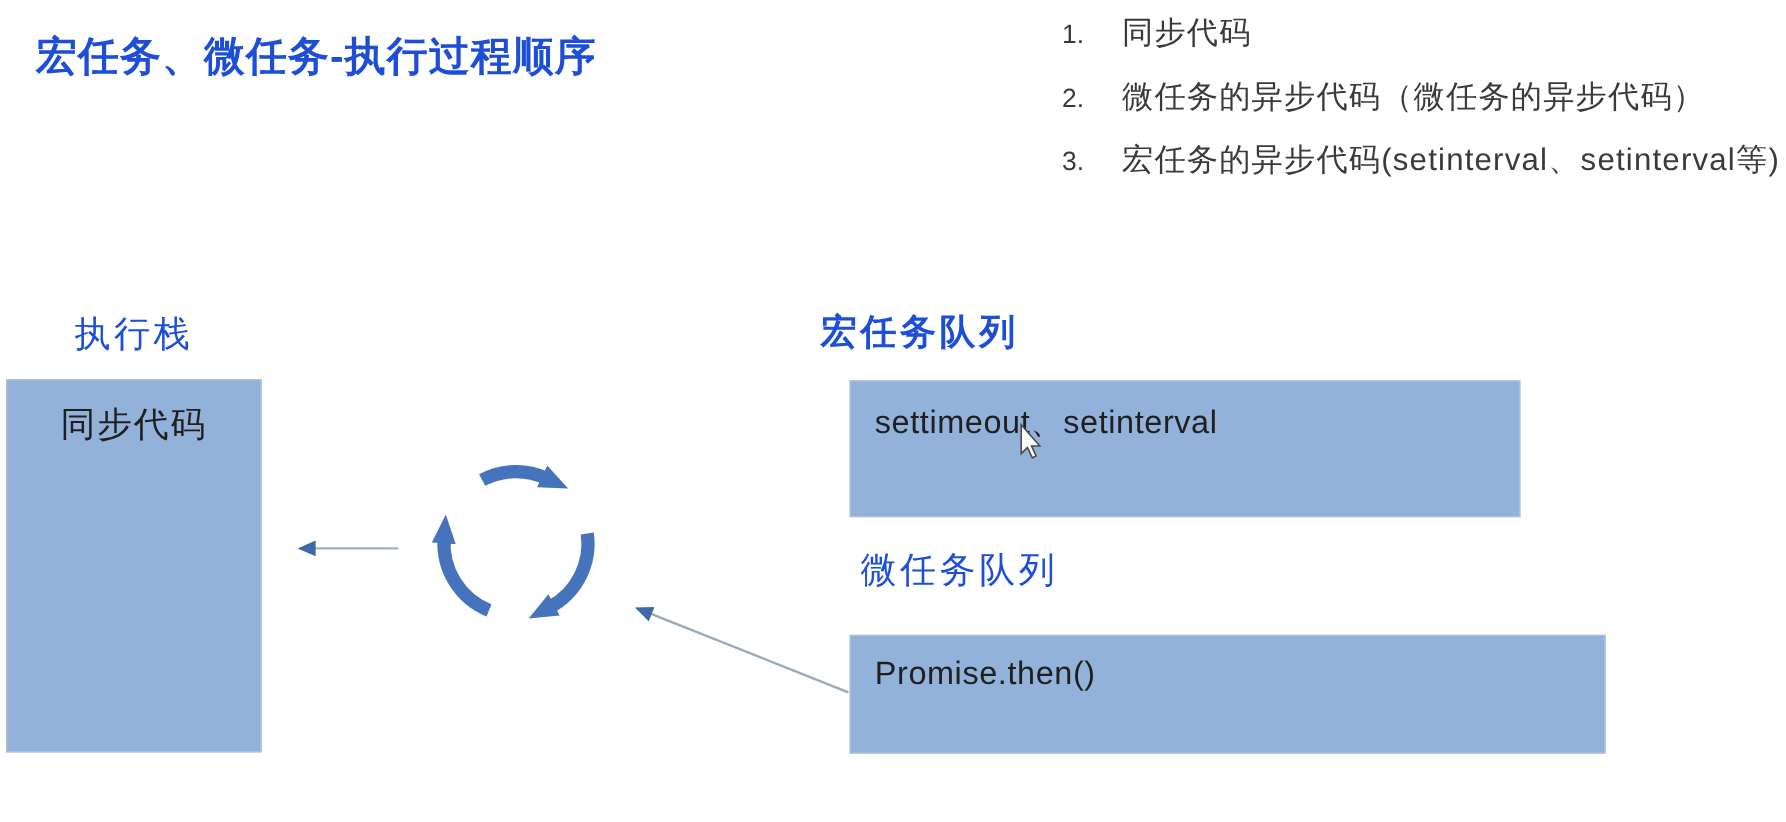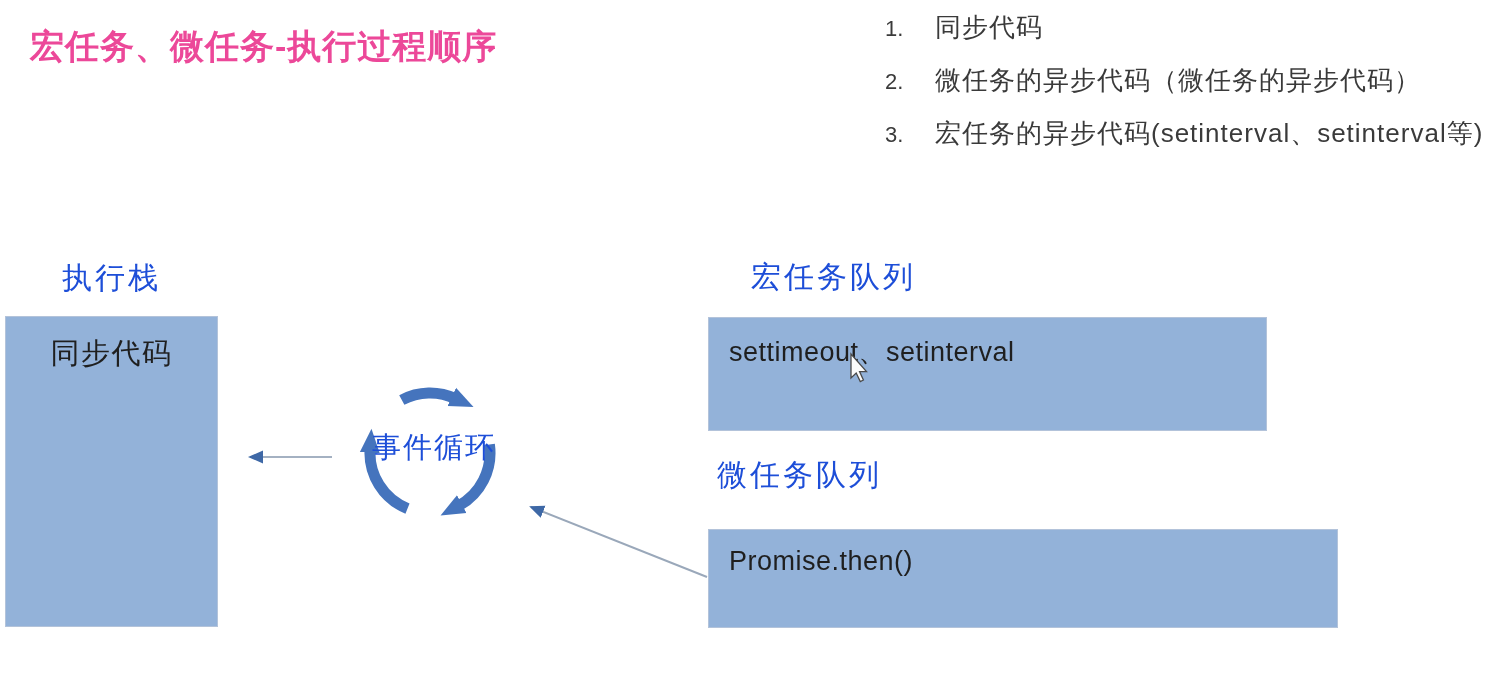--- a/index.html
+++ b/index.html
@@ -15,21 +15,21 @@
     background: #ffffff;
     overflow: hidden;
   }
   .title {
     position: absolute;
     left: 30px;
     top: 24px;
     font-size: 34px;
     font-weight: bold;
     letter-spacing: 1px;
-    color: #ec4899;
+    color: #1d4ed8;
     white-space: nowrap;
   }
   .order-list {
     position: absolute;
     left: 885px;
     top: 10px;
     margin: 0;
     padding: 0;
     list-style: none;
     display: flex;
@@ -53,21 +53,21 @@
     color: #3a3a3a;
   }
   .label {
     position: absolute;
     font-size: 30px;
     letter-spacing: 3px;
     color: #1d4ed8;
     white-space: nowrap;
   }
   .label-stack   { left: 62px;  top: 258px; }
-  .label-macro   { left: 751px; top: 257px; }
+  .label-macro   { left: 684px; top: 257px; font-weight: bold; }
   .label-micro   { left: 717px; top: 455px; }
   .label-eventloop {
     left: 372px;
     top: 428px;
     font-size: 29px;
     letter-spacing: 2px;
     z-index: 3;
   }
   .box {
     position: absolute;
@@ -137,21 +137,20 @@
       <span class="order-text">宏任务的异步代码(setinterval、setinterval等)</span>
     </li>
   </ol>
 
   <div class="label label-stack">执行栈</div>
 
   <div class="box stack-box">
     <div class="box-text stack-text">同步代码</div>
   </div>
 
-  <div class="label label-eventloop">事件循环</div>
 
   <div class="label label-macro">宏任务队列</div>
 
   <div class="box macro-box">
     <div class="box-text">settimeout、setinterval</div>
   </div>
 
   <div class="label label-micro">微任务队列</div>
 
   <div class="box micro-box">

